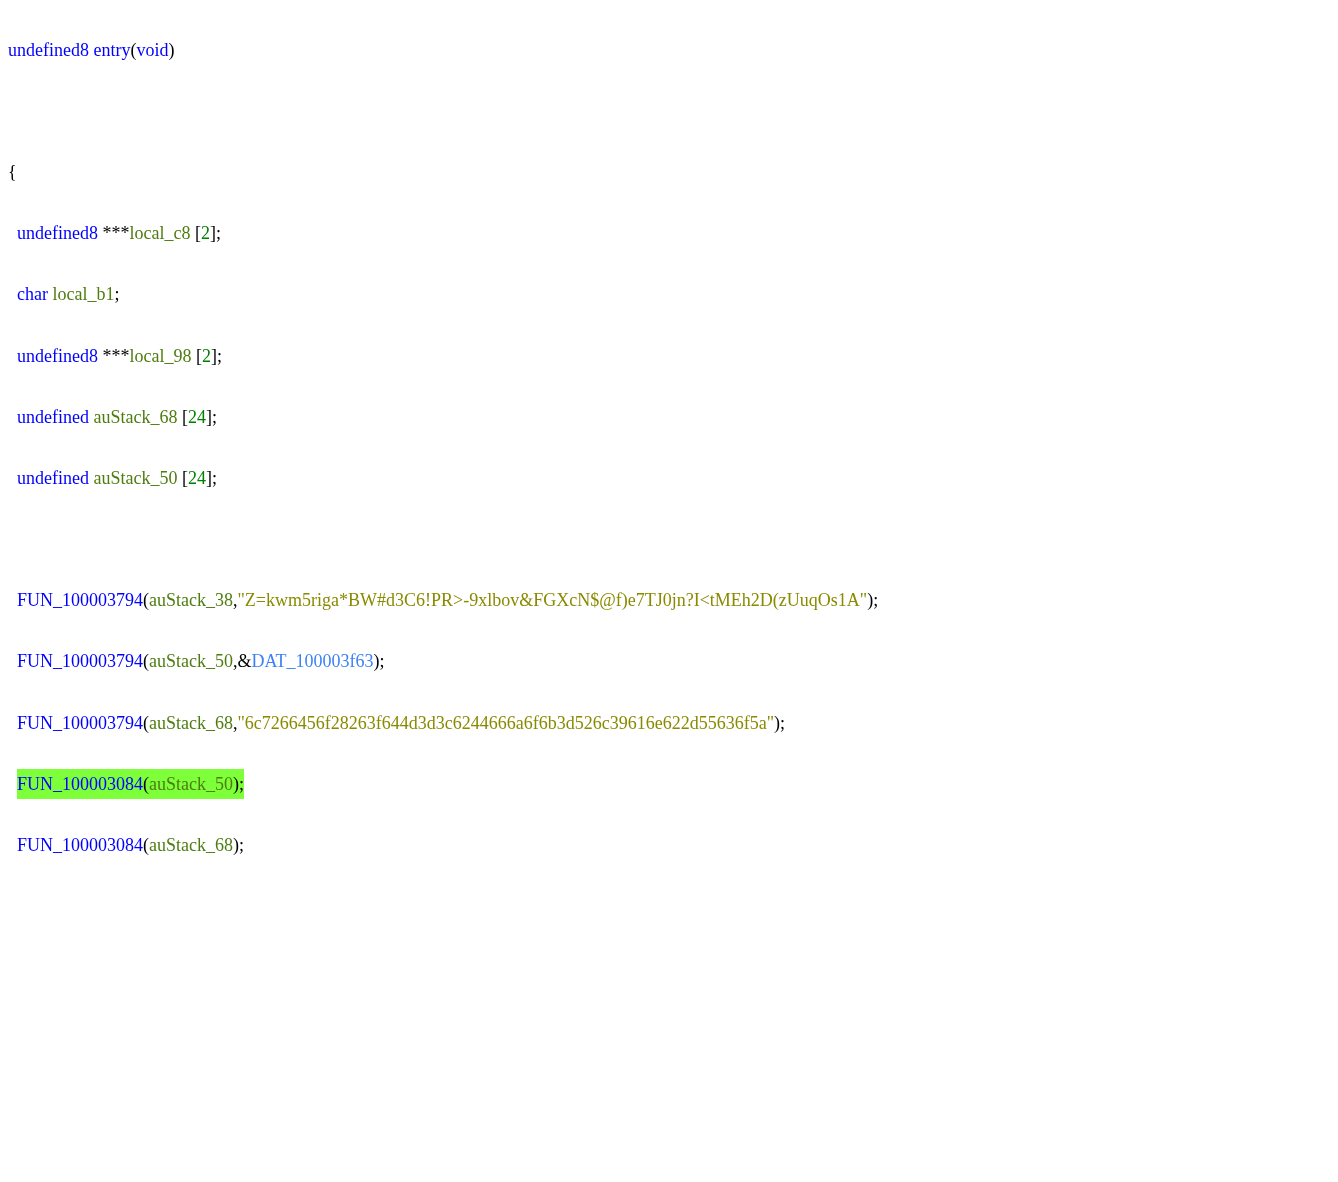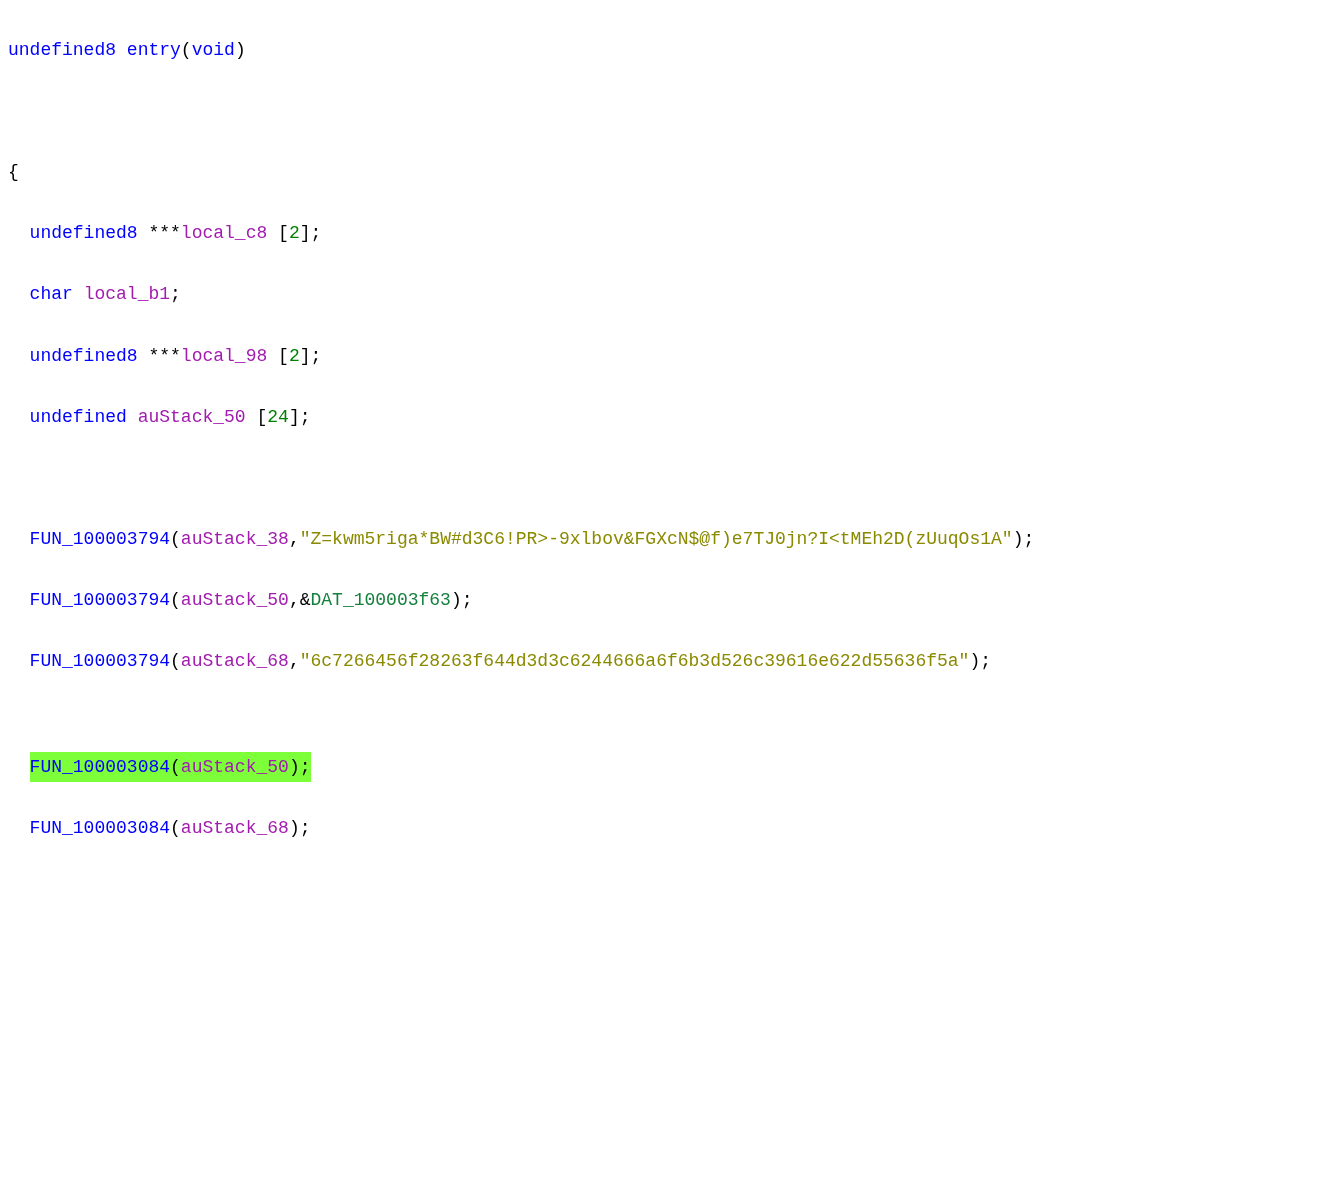--- a/index.html
+++ b/index.html
@@ -11,46 +11,47 @@
     line-height: 1.7;
     color: #000;
   }
   .code-block {
     padding: 4px 0 20px 0;
     white-space: pre;
   }
   .line {
     display: block;
     padding: 0 8px;
+    font-family: Liberation Serif, serif;
   }
   .highlight-line {
     display: inline-block;
-    margin-top: 44px;
   }
   .hl-bg {
     background: #7dff3a;
   }
   .t-type    { color: #0000ff; }  
   .t-fn      { color: #0000ff; }  
-  .t-id      { color: #a21caf; }  
+  .t-id      { color: #4d7c0f; }  
   .t-num     { color: #008000; }  
   .t-punct   { color: #000000; }
-  .t-ref     { color: #15803d; }  
+  .t-ref     { color: #3b82f6; }  
   .t-str     { color: #8a8a00; }
 </style>
 </head>
 <body>
 
 <div class="code-block">
 <span class="line"><span class="t-type">undefined8</span> <span class="t-fn">entry</span><span class="t-punct">(</span><span class="t-type">void</span><span class="t-punct">)</span></span>
 <span class="line"> </span>
 <span class="line"><span class="t-punct">{</span></span>
 <span class="line">  <span class="t-type">undefined8</span> <span class="t-punct">***</span><span class="t-id">local_c8</span> <span class="t-punct">[</span><span class="t-num">2</span><span class="t-punct">];</span></span>
 <span class="line">  <span class="t-type">char</span> <span class="t-id">local_b1</span><span class="t-punct">;</span></span>
 <span class="line">  <span class="t-type">undefined8</span> <span class="t-punct">***</span><span class="t-id">local_98</span> <span class="t-punct">[</span><span class="t-num">2</span><span class="t-punct">];</span></span>
+<span class="line">  <span class="t-type">undefined</span> <span class="t-id">auStack_68</span> <span class="t-punct">[</span><span class="t-num">24</span><span class="t-punct">];</span></span>
 <span class="line">  <span class="t-type">undefined</span> <span class="t-id">auStack_50</span> <span class="t-punct">[</span><span class="t-num">24</span><span class="t-punct">];</span></span>
 <span class="line">  </span>
 <span class="line">  <span class="t-fn">FUN_100003794</span><span class="t-punct">(</span><span class="t-id">auStack_38</span><span class="t-punct">,</span><span class="t-str">"Z=kwm5riga*BW#d3C6!PR&gt;-9xlbov&amp;FGXcN$@f)e7TJ0jn?I&lt;tMEh2D(zUuqOs1A"</span><span class="t-punct">);</span></span>
 <span class="line">  <span class="t-fn">FUN_100003794</span><span class="t-punct">(</span><span class="t-id">auStack_50</span><span class="t-punct">,&amp;</span><span class="t-ref">DAT_100003f63</span><span class="t-punct">);</span></span>
 <span class="line">  <span class="t-fn">FUN_100003794</span><span class="t-punct">(</span><span class="t-id">auStack_68</span><span class="t-punct">,</span><span class="t-str">"6c7266456f28263f644d3d3c6244666a6f6b3d526c39616e622d55636f5a"</span><span class="t-punct">);</span></span>
 <span class="line">  <span class="highlight-line hl-bg"><span class="t-fn">FUN_100003084</span><span class="t-punct">(</span><span class="t-id">auStack_50</span><span class="t-punct">);</span></span></span>
 <span class="line">  <span class="t-fn">FUN_100003084</span><span class="t-punct">(</span><span class="t-id">auStack_68</span><span class="t-punct">);</span></span>
 
 
 

